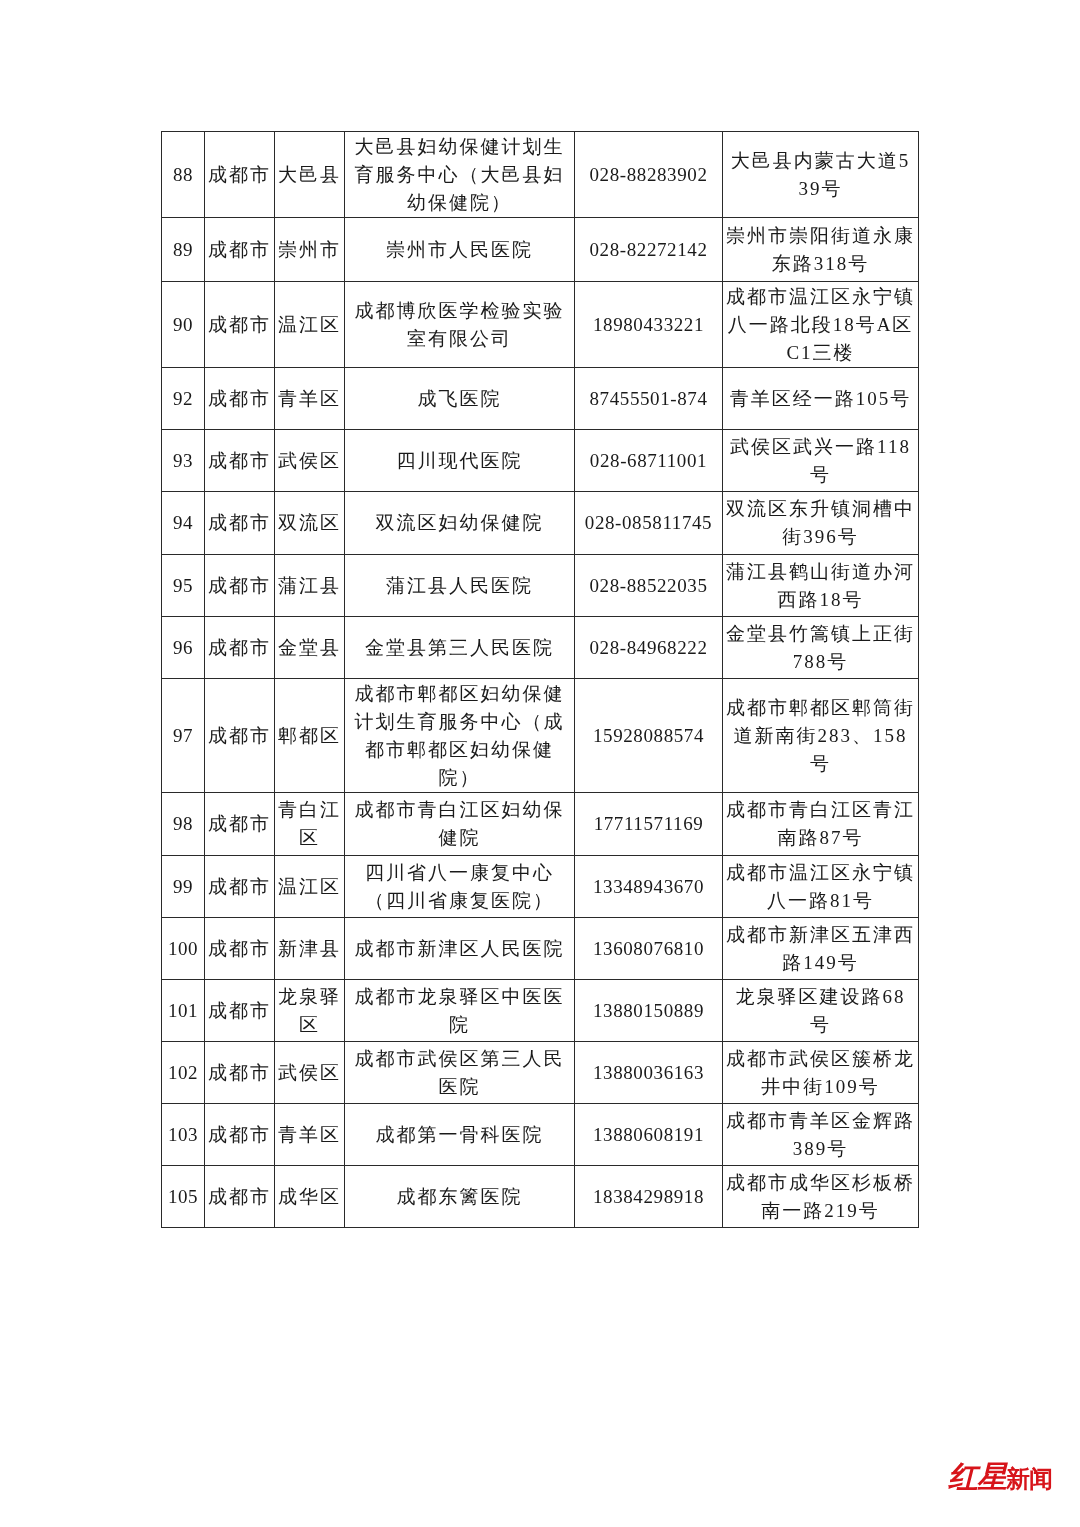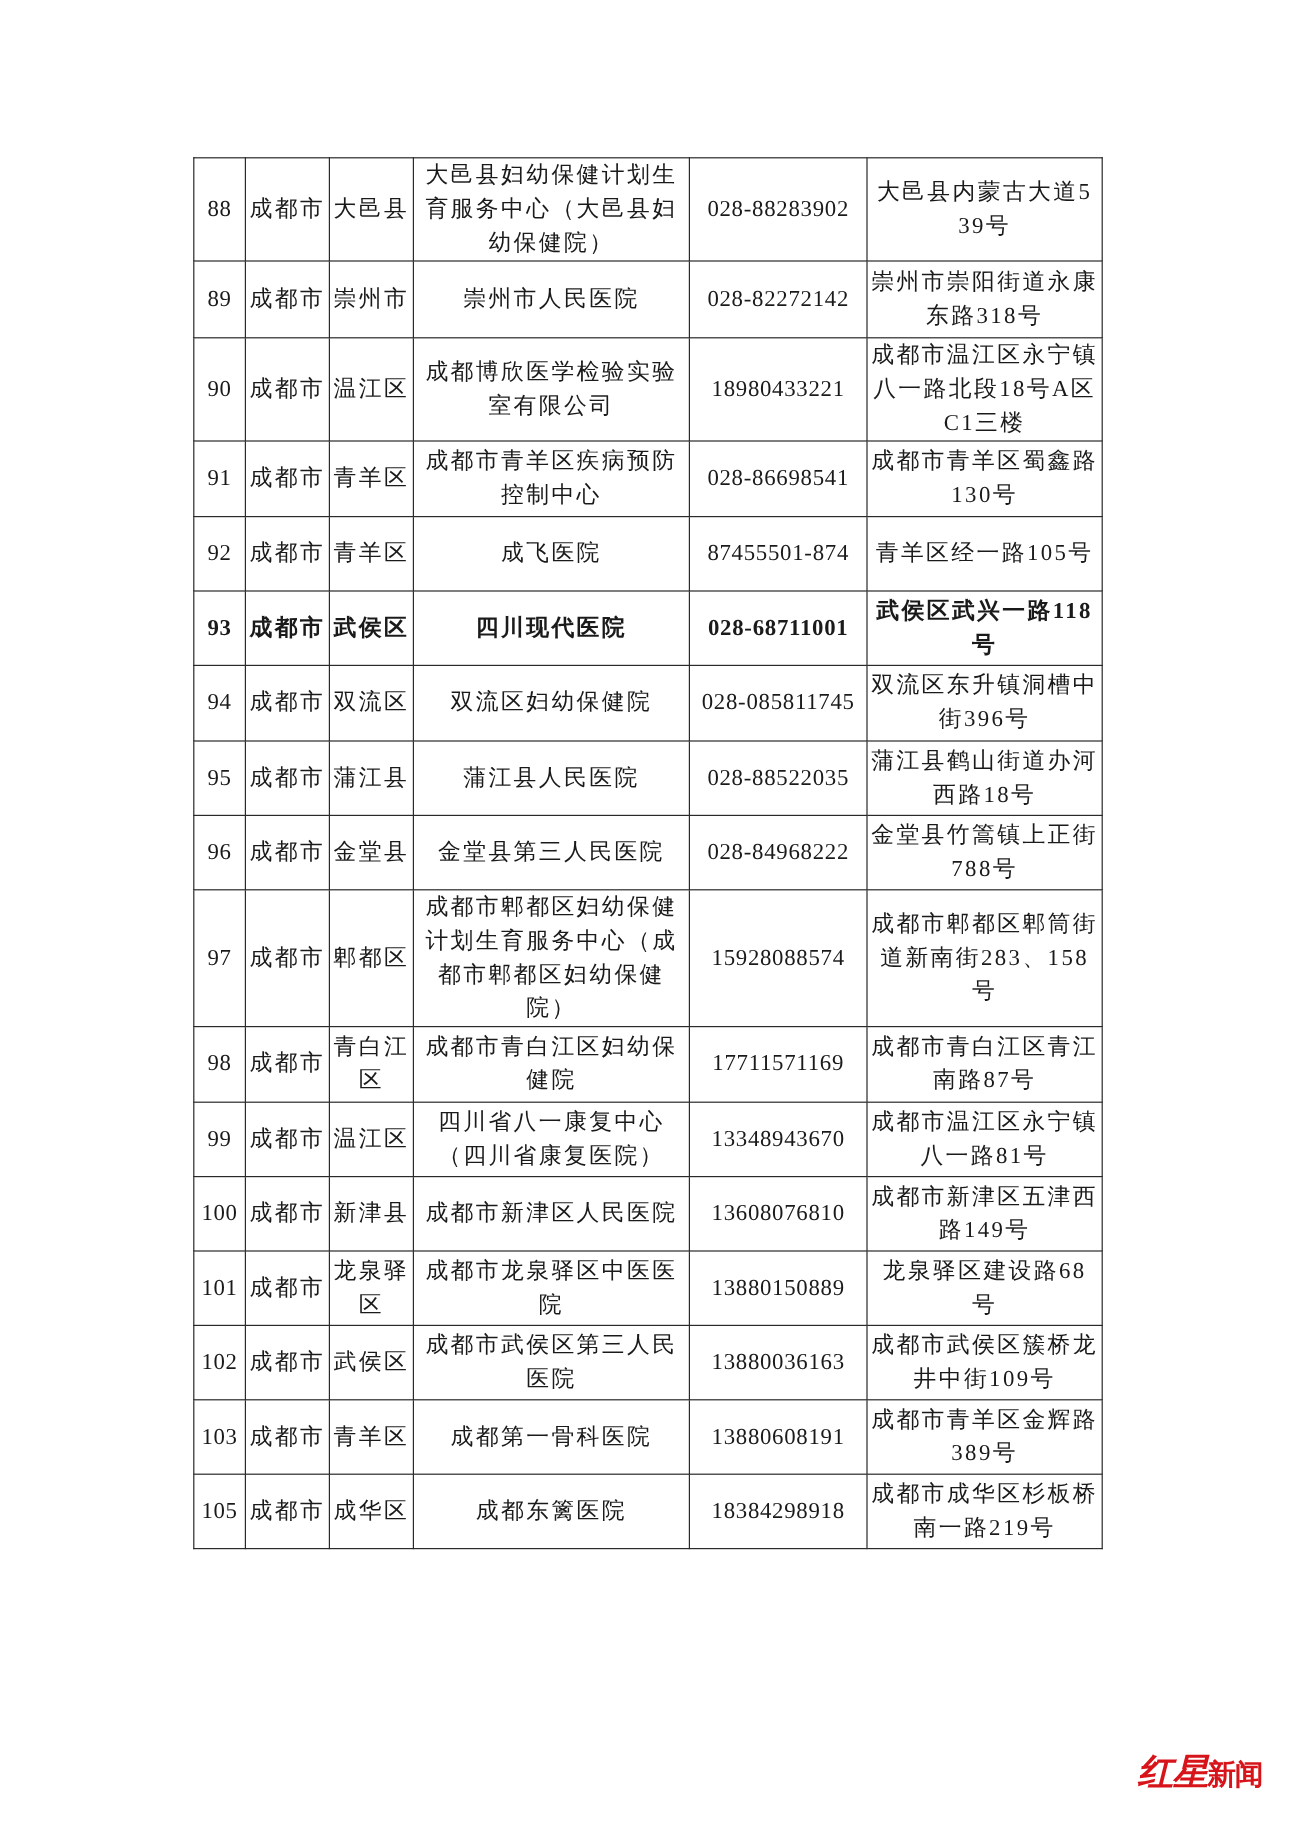--- a/index.html
+++ b/index.html
@@ -119,37 +119,29 @@
         <td class="c-addr">崇州市崇阳街道永康东路318号</td>
       </tr>
       <tr style="height: 86px;">
         <td class="c-no">90</td>
         <td class="c-city">成都市</td>
         <td class="c-dist">温江区</td>
         <td class="c-org">成都博欣医学检验实验室有限公司</td>
         <td class="c-phone">18980433221</td>
         <td class="c-addr">成都市温江区永宁镇八一路北段18号A区C1三楼</td>
       </tr>
-      <tr style="height: 63px;">
-        <td class="c-no">91</td>
-        <td class="c-city">成都市</td>
-        <td class="c-dist">青羊区</td>
-        <td class="c-org">成都市青羊区疾病预防控制中心</td>
-        <td class="c-phone">028-86698541</td>
-        <td class="c-addr">成都市青羊区蜀鑫路130号</td>
-      </tr>
       <tr style="height: 62px;">
         <td class="c-no">92</td>
         <td class="c-city">成都市</td>
         <td class="c-dist">青羊区</td>
         <td class="c-org">成飞医院</td>
         <td class="c-phone">87455501-874</td>
         <td class="c-addr">青羊区经一路105号</td>
       </tr>
-      <tr style="height: 62px; font-weight: bold;">
+      <tr style="height: 62px;">
         <td class="c-no">93</td>
         <td class="c-city">成都市</td>
         <td class="c-dist">武侯区</td>
         <td class="c-org">四川现代医院</td>
         <td class="c-phone">028-68711001</td>
         <td class="c-addr">武侯区武兴一路118号</td>
       </tr>
       <tr style="height: 63px;">
         <td class="c-no">94</td>
         <td class="c-city">成都市</td>

